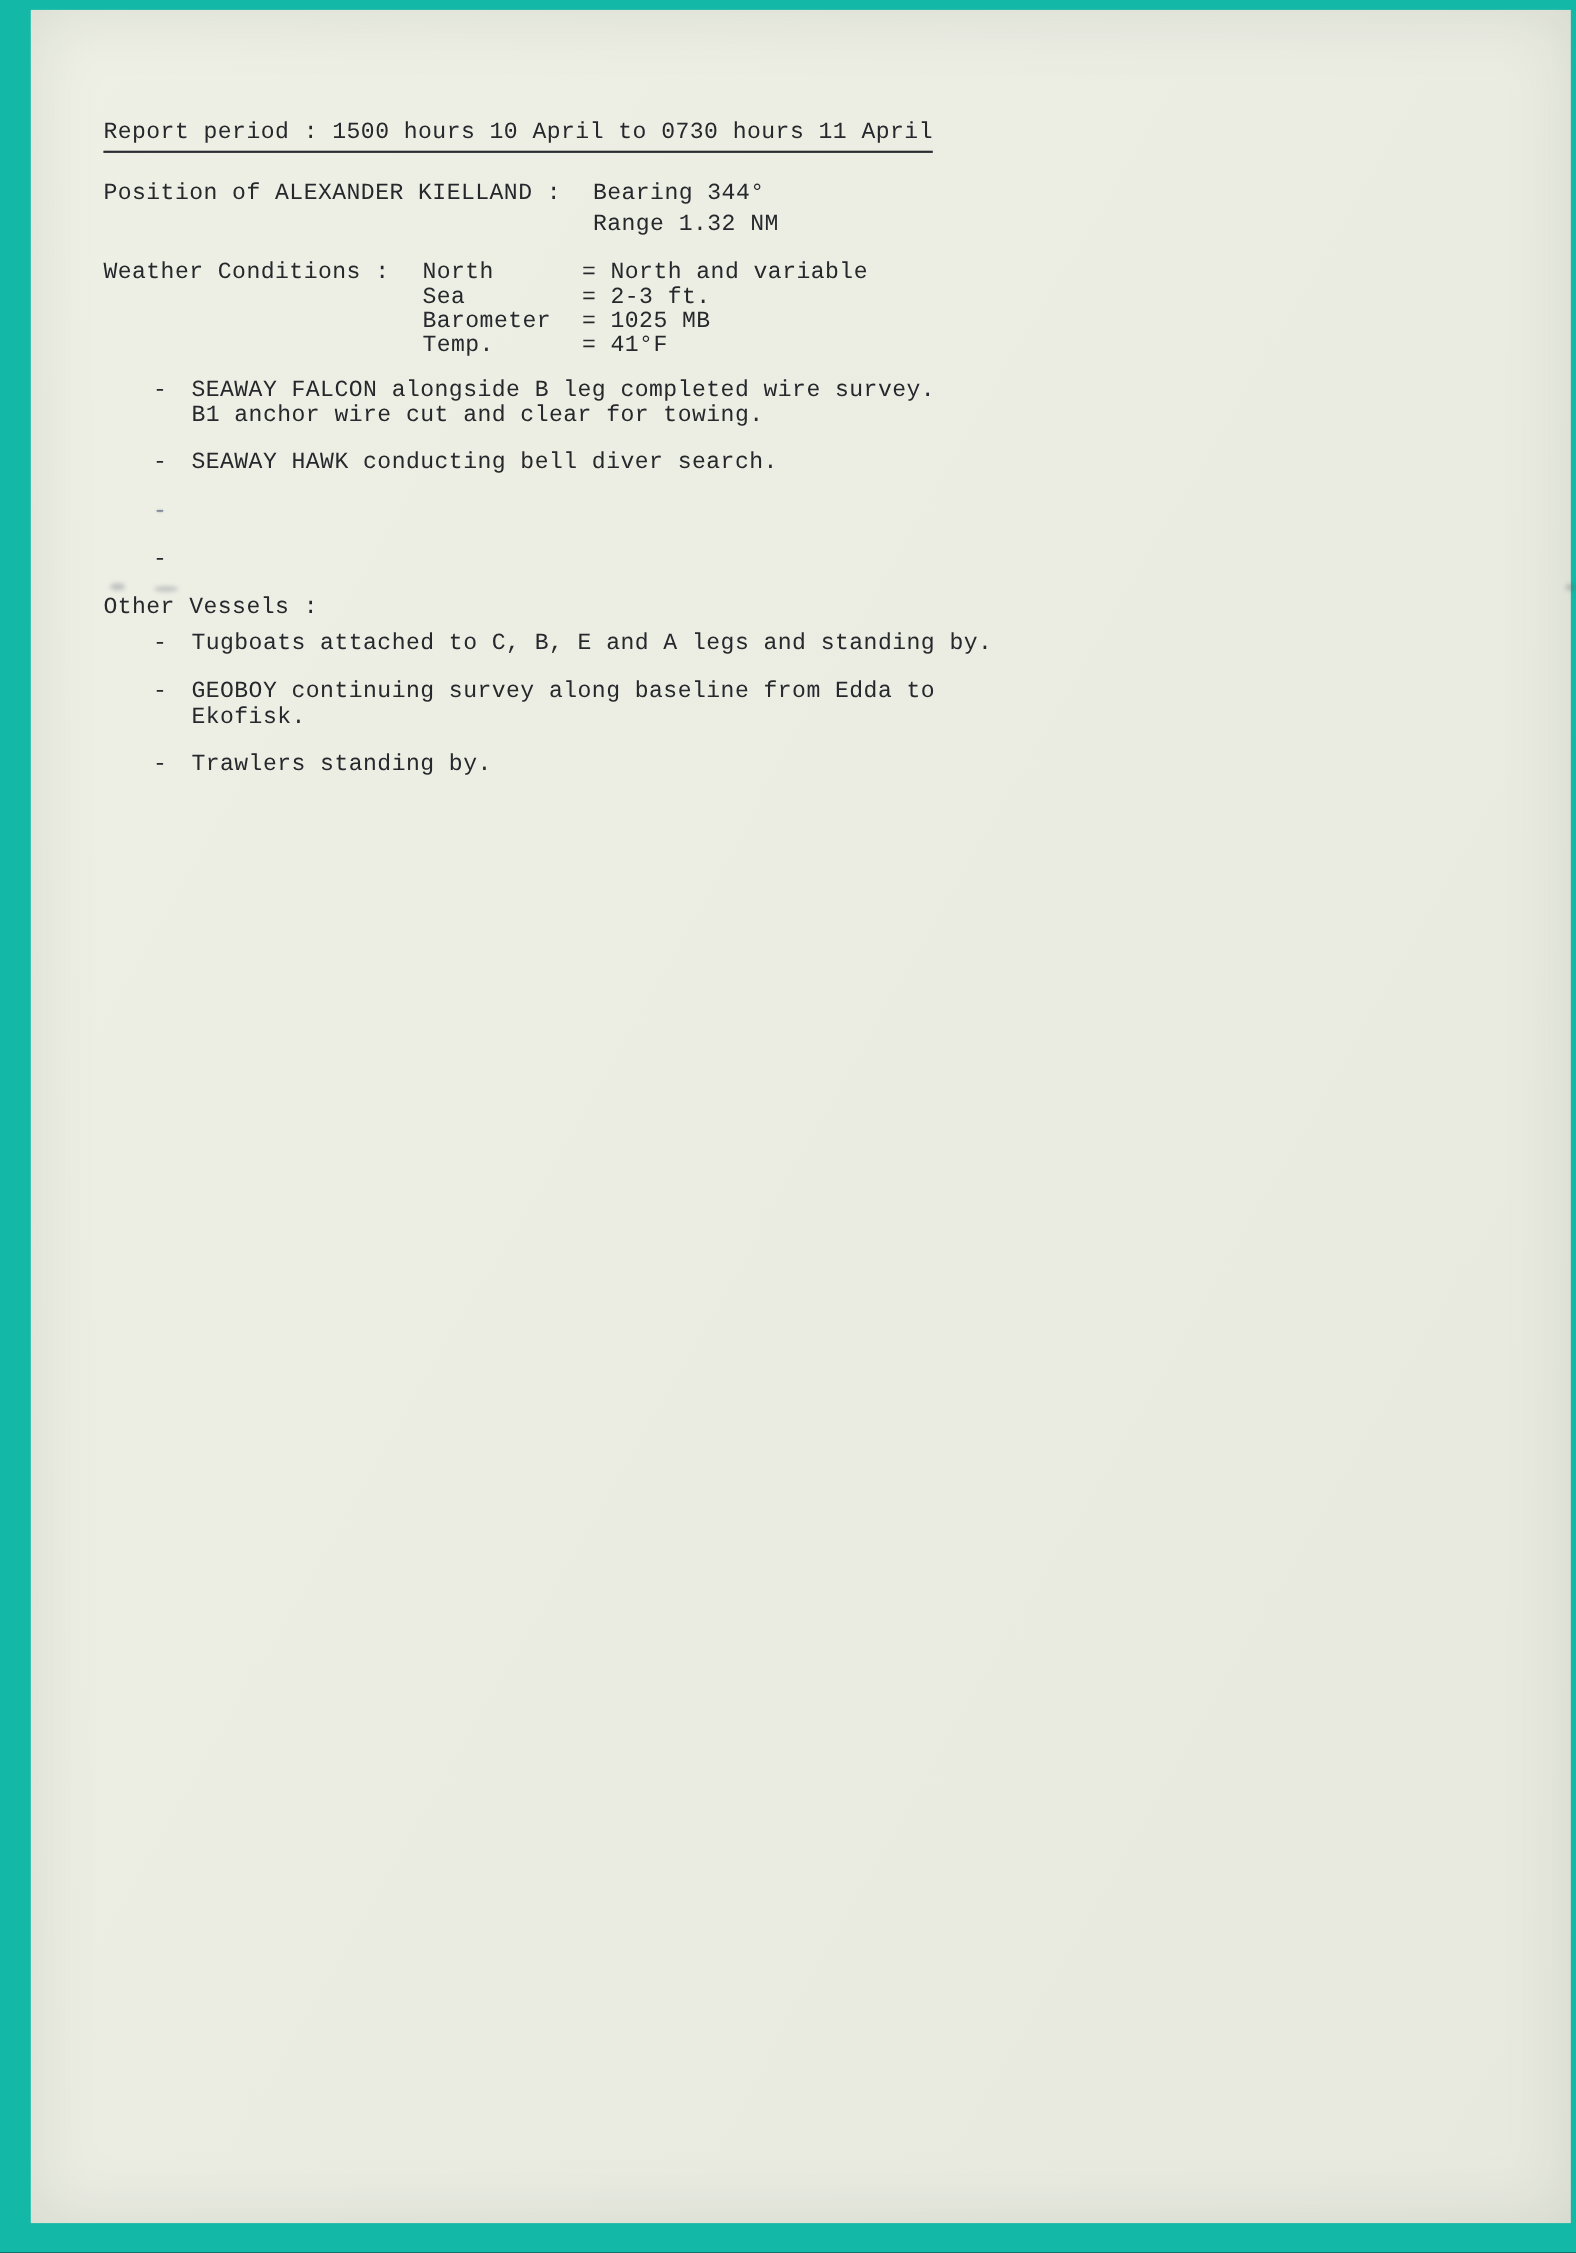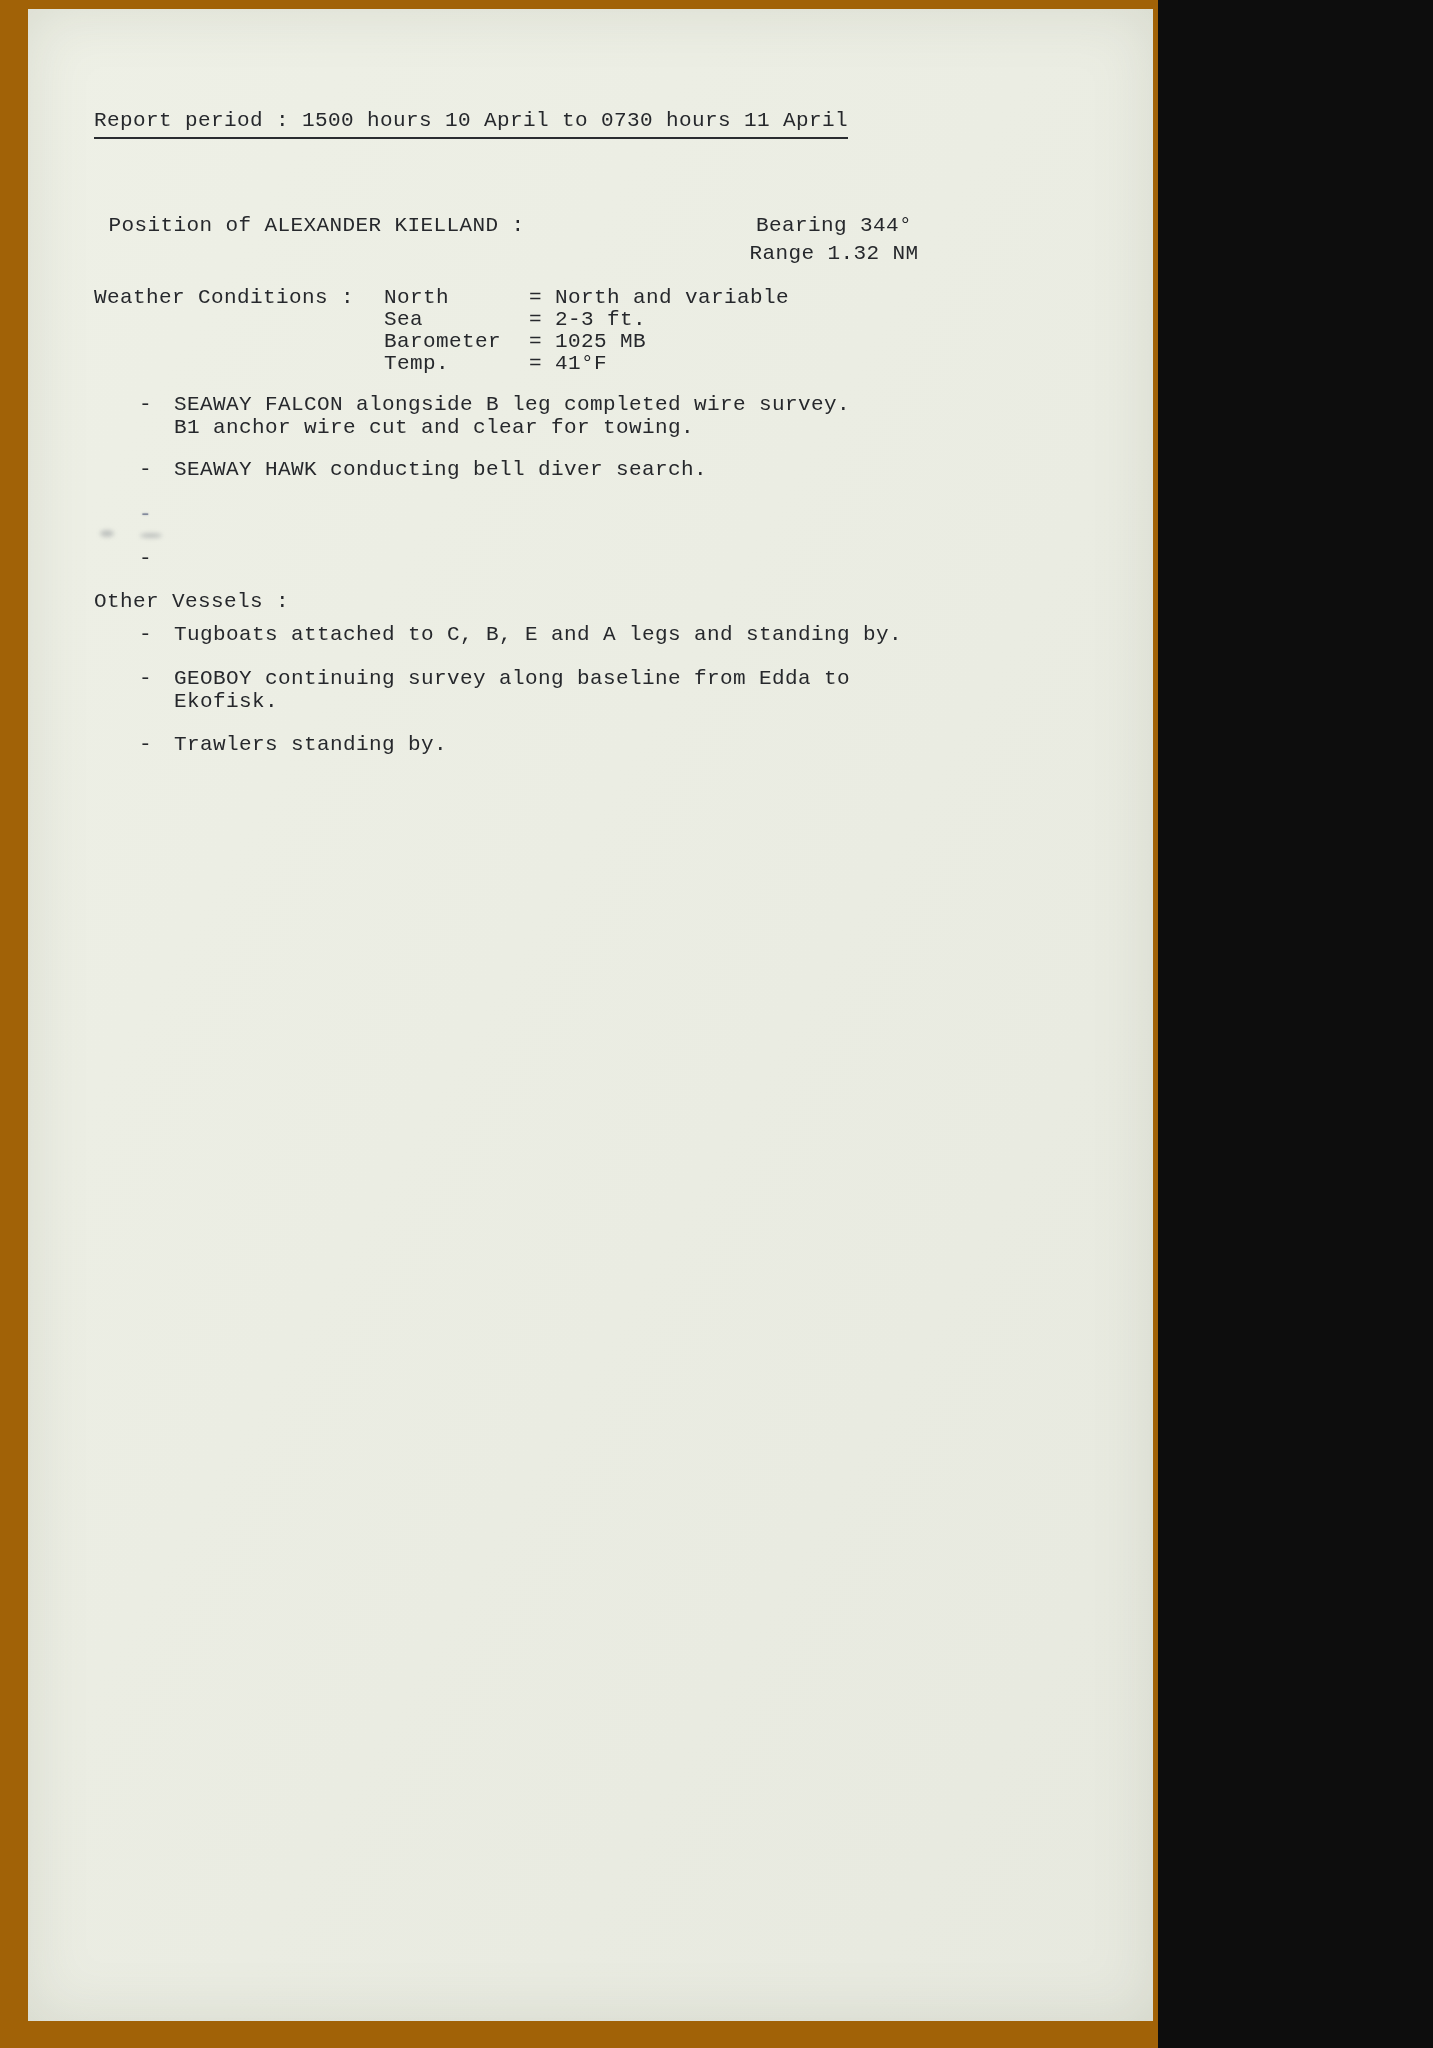--- a/index.html
+++ b/index.html
@@ -3,22 +3,22 @@
 <meta charset="utf-8">
 <style>
   * { margin: 0; padding: 0; box-sizing: border-box; }
   html, body { background: #0d0d0d; }
   body {
     width: 1433px; height: 2048px;
     font-family: "Liberation Mono", "DejaVu Sans Mono", monospace;
   }
   .scan {
     position: relative;
-    width: 1158px; height: 2048px;
-    background: #a16207;
+    width: 1433px; height: 2048px;
+    background: #14b8a6;
     overflow: hidden;
   }
   .paper {
     position: absolute;
     left: 28px; top: 9px; right: 5px; bottom: 27px;
     background: linear-gradient(120deg, #eef0e6 0%, #ebede3 45%, #e7e9df 100%);
     box-shadow: inset 0 0 60px rgba(120,125,105,0.18);
   }
   .content {
     position: absolute;
@@ -28,25 +28,24 @@
     line-height: 23px;
     letter-spacing: 0.4px;
   }
   .report-period { margin-top: 0; }
   .report-period .underlined {
     display: inline-block;
     border-bottom: 2px solid #2a2c30;
     padding-bottom: 5px;
   }
   .position-block {
-    margin-top: 73px;
+    margin-top: 24px;
     display: grid;
     grid-template-columns: 445px auto;
     line-height: 28px;
-    text-align: center;
   }
   .weather-block {
     margin-top: 19px;
     display: grid;
     grid-template-columns: 290px 145px auto;
     line-height: 22px;
   }
   .section-heading { margin-top: 20px; }
   .bullet-item {
     margin-left: 45px;

